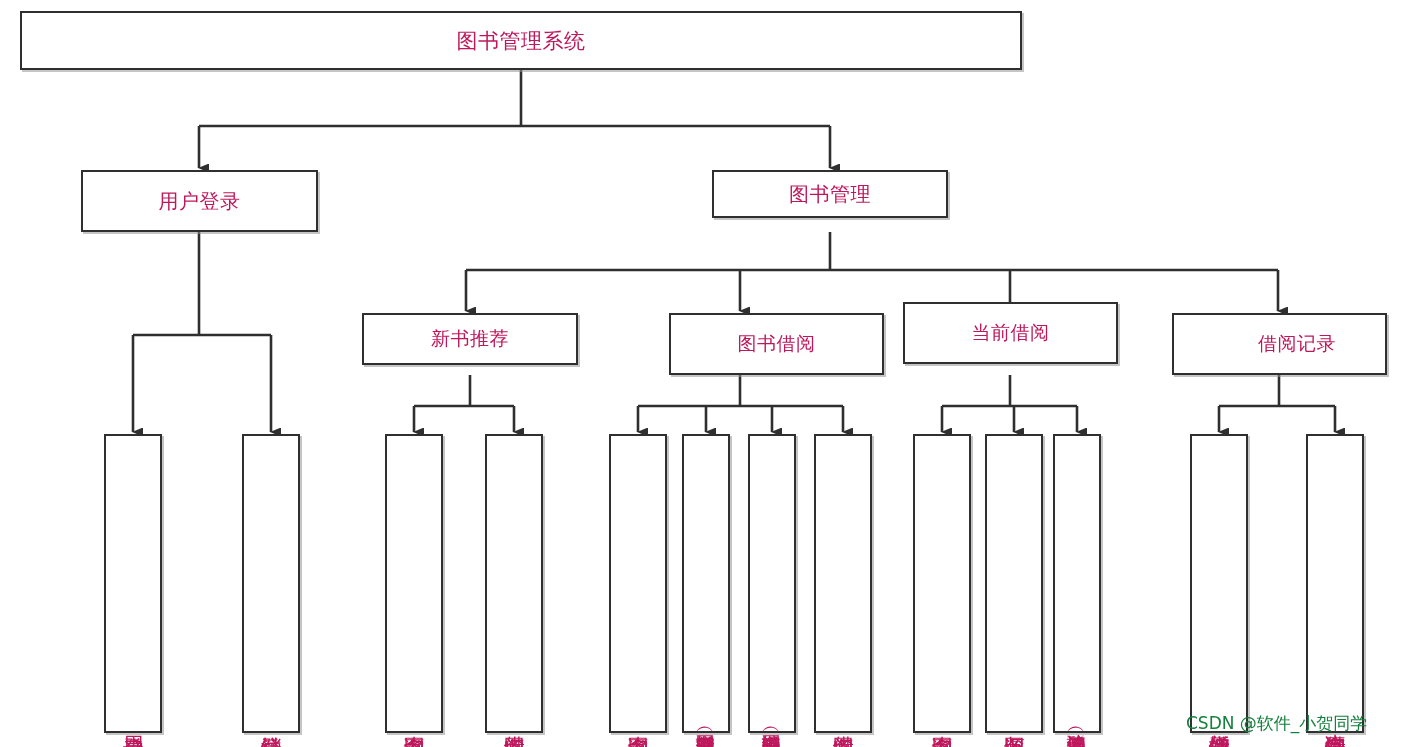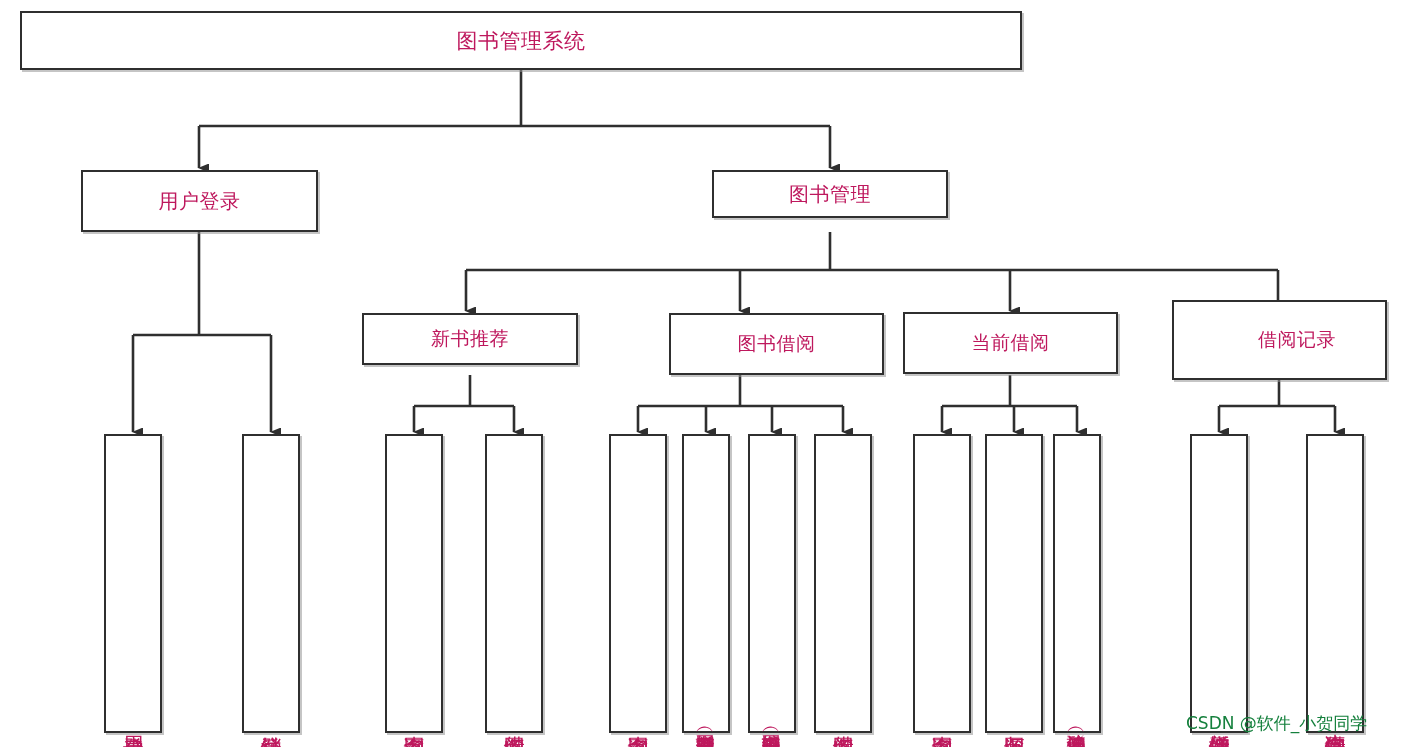--- a/index.html
+++ b/index.html
@@ -133,24 +133,24 @@
       </div>
       <div class="node node-l1" style="left: 712px; top: 170px; width: 236px; height: 48px;">
         <span class="label">图书管理</span>
       </div>
       <div class="node node-l2" style="left: 362px; top: 313px; width: 216px; height: 52px;">
         <span class="label">新书推荐</span>
       </div>
       <div class="node node-l2" style="left: 633px; top: 313px; width: 215px; height: 62px; margin-left: 36px;">
         <span class="label">图书借阅</span>
       </div>
-      <div class="node node-l2" style="left: 903px; top: 312px; width: 215px; height: 62px;">
+      <div class="node node-l2" style="left: 903px; top: 302px; width: 215px; height: 62px;">
         <span class="label">当前借阅</span>
       </div>
-      <div class="node node-l2" style="left: 1172px; top: 300px; width: 215px; height: 80px; padding-left: 35px;">
+      <div class="node node-l2" style="left: 1172px; top: 313px; width: 215px; height: 62px; padding-left: 35px;">
         <span class="label">借阅记录</span>
       </div>
       <div class="node node-leaf" style="left: 104px; top: 434px; width: 58px; height: 299px;">
         <span class="label">用户登录</span>
       </div>
       <div class="node node-leaf" style="left: 242px; top: 434px; width: 58px; height: 299px;">
         <span class="label">注销登录</span>
       </div>
       <div class="node node-leaf" style="left: 385px; top: 434px; width: 58px; height: 299px;">
         <span class="label">查询图书</span>

